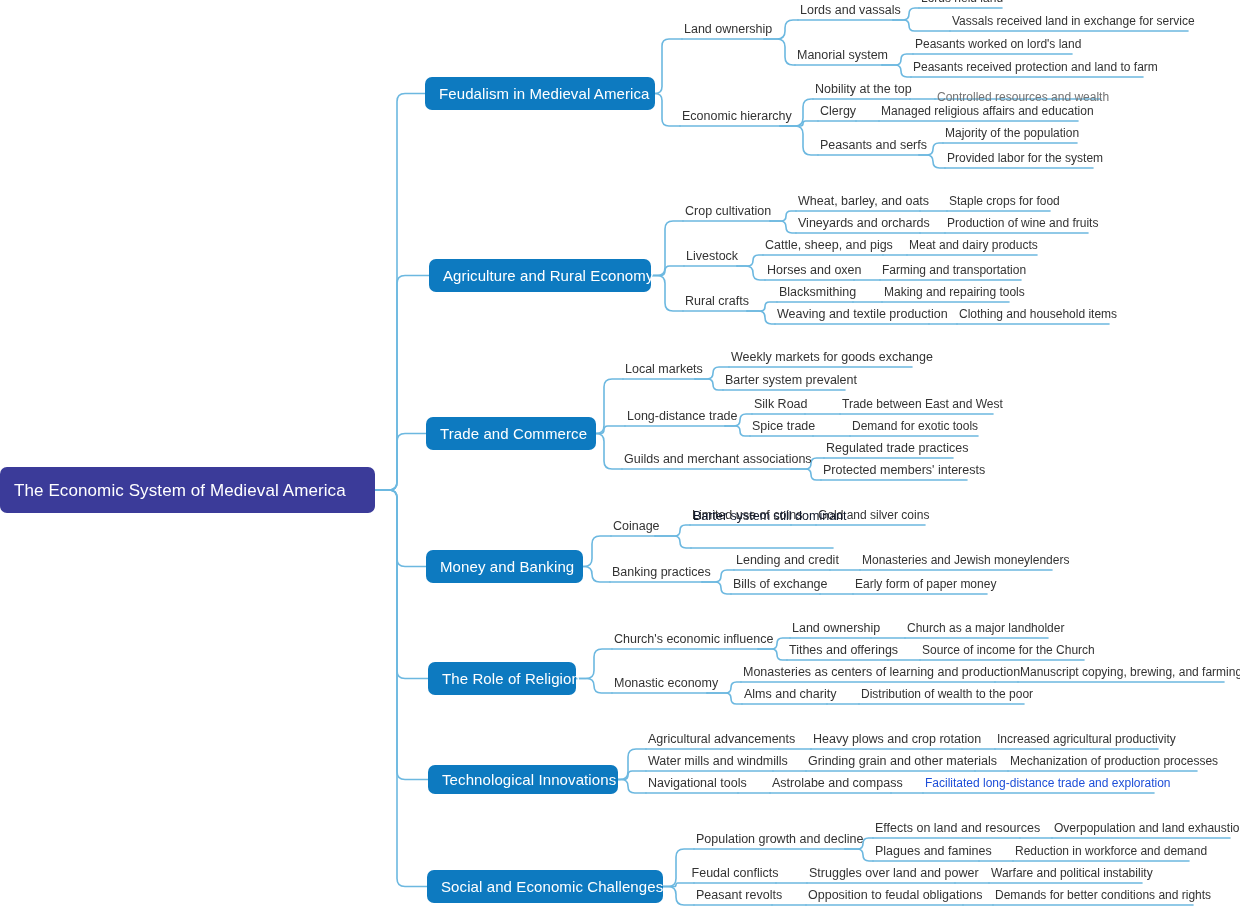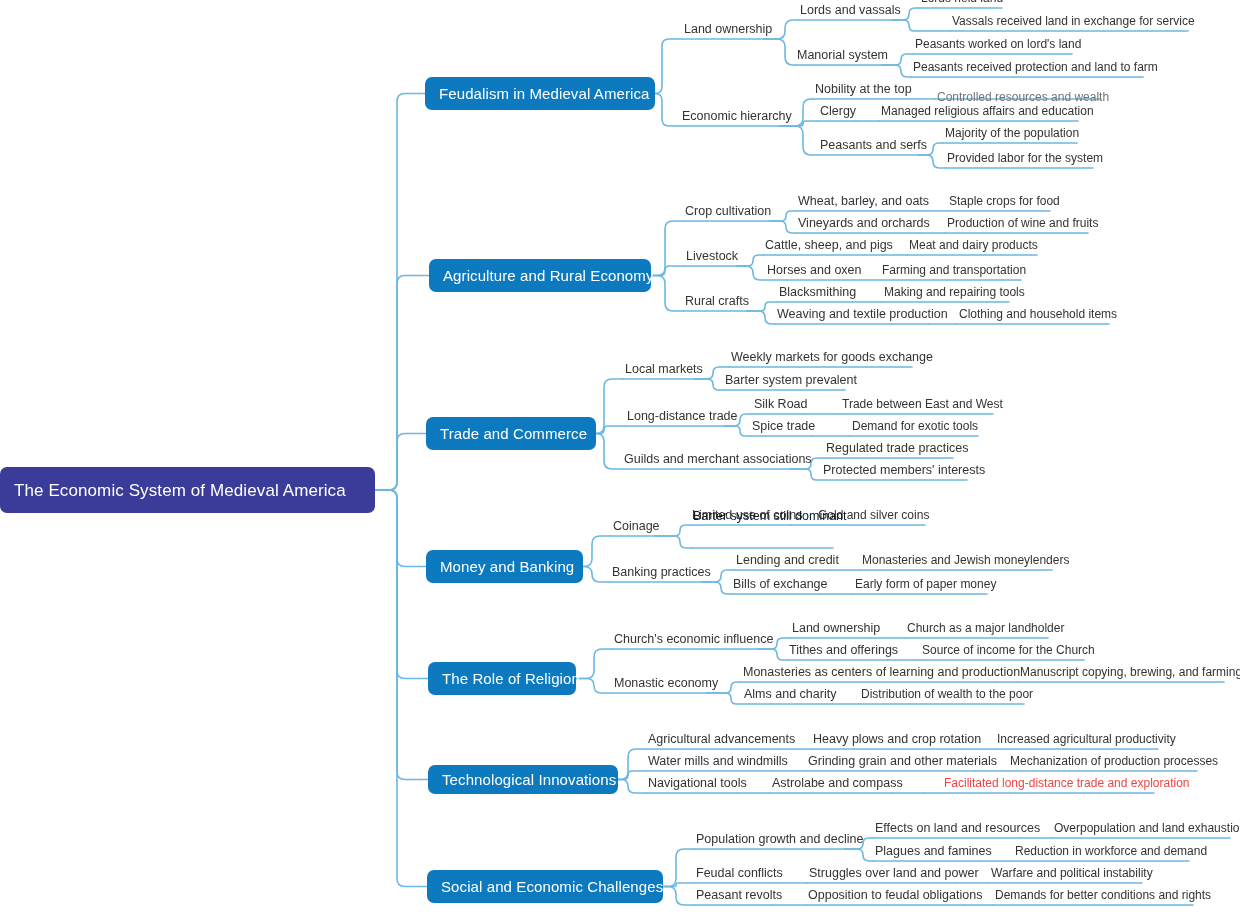--- a/index.html
+++ b/index.html
@@ -411,42 +411,42 @@
       </div>
       <div class="node node-txt l4" style="left: 1008px; top: 752.5px; width: 189px; height: 17px; color: rgb(51, 51, 51);">
         <span>Mechanization of production processes</span>
       </div>
       <div class="node node-txt l2" style="left: 646px; top: 774.5px; width: 92px; height: 17px; color: rgb(51, 51, 51);">
         <span>Navigational tools</span>
       </div>
       <div class="node node-txt l3" style="left: 770px; top: 774.5px; width: 121px; height: 17px; color: rgb(51, 51, 51);">
         <span>Astrolabe and compass</span>
       </div>
-      <div class="node node-txt l4" style="left: 942px; top: 774.5px; width: 231px; height: 17px; color: #ef4444;">
+      <div class="node node-txt l4" style="left: 923px; top: 774.5px; width: 231px; height: 17px; color: #1d4ed8;">
         <span>Facilitated long-distance trade and exploration</span>
       </div>
       <div class="node node-l1" style="left: 427px; top: 870px; width: 236px; height: 33px; background: rgb(13, 122, 192); color: rgb(255, 255, 255);">
         <span>Social and Economic Challenges</span>
       </div>
       <div class="node node-txt l2" style="left: 694px; top: 830.5px; width: 151px; height: 17px; color: rgb(51, 51, 51);">
         <span>Population growth and decline</span>
       </div>
       <div class="node node-txt l3" style="left: 873px; top: 819.5px; width: 147px; height: 17px; color: rgb(51, 51, 51);">
         <span>Effects on land and resources</span>
       </div>
       <div class="node node-txt l4" style="left: 1052px; top: 819.5px; width: 178px; height: 17px; color: rgb(51, 51, 51);">
         <span>Overpopulation and land exhaustion</span>
       </div>
       <div class="node node-txt l3" style="left: 873px; top: 842.5px; width: 106px; height: 17px; color: rgb(51, 51, 51);">
         <span>Plagues and famines</span>
       </div>
       <div class="node node-txt l4" style="left: 1013px; top: 842.5px; width: 176px; height: 17px; color: rgb(51, 51, 51);">
         <span>Reduction in workforce and demand</span>
       </div>
-      <div class="node node-txt l2" style="left: 694px; top: 864.5px; width: 82px; height: 17px; color: rgb(51, 51, 51);">
+      <div class="node node-txt l2" style="left: 694px; top: 864.5px; width: 82px; height: 17px; color: rgb(51, 51, 51); justify-content: center;">
         <span>Feudal conflicts</span>
       </div>
       <div class="node node-txt l3" style="left: 807px; top: 864.5px; width: 148px; height: 17px; color: rgb(51, 51, 51);">
         <span>Struggles over land and power</span>
       </div>
       <div class="node node-txt l4" style="left: 989px; top: 864.5px; width: 153px; height: 17px; color: rgb(51, 51, 51);">
         <span>Warfare and political instability</span>
       </div>
       <div class="node node-txt l2" style="left: 694px; top: 886.5px; width: 78px; height: 17px; color: rgb(51, 51, 51);">
         <span>Peasant revolts</span>

